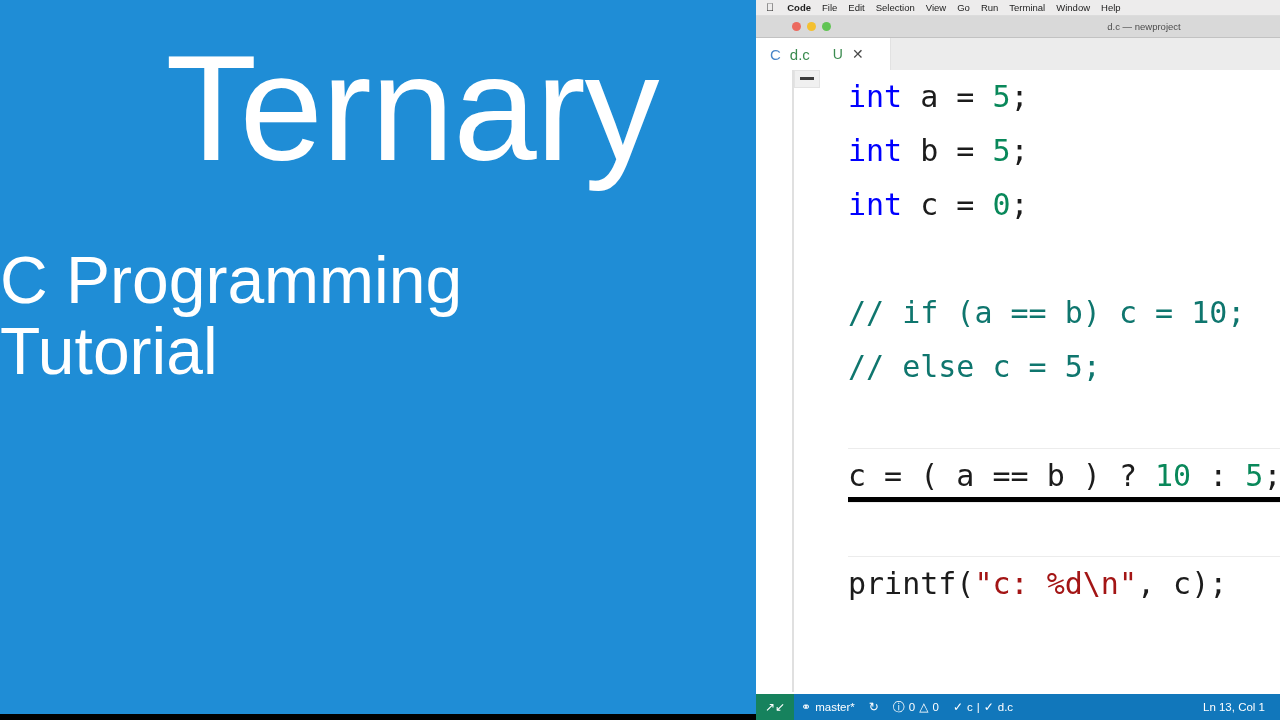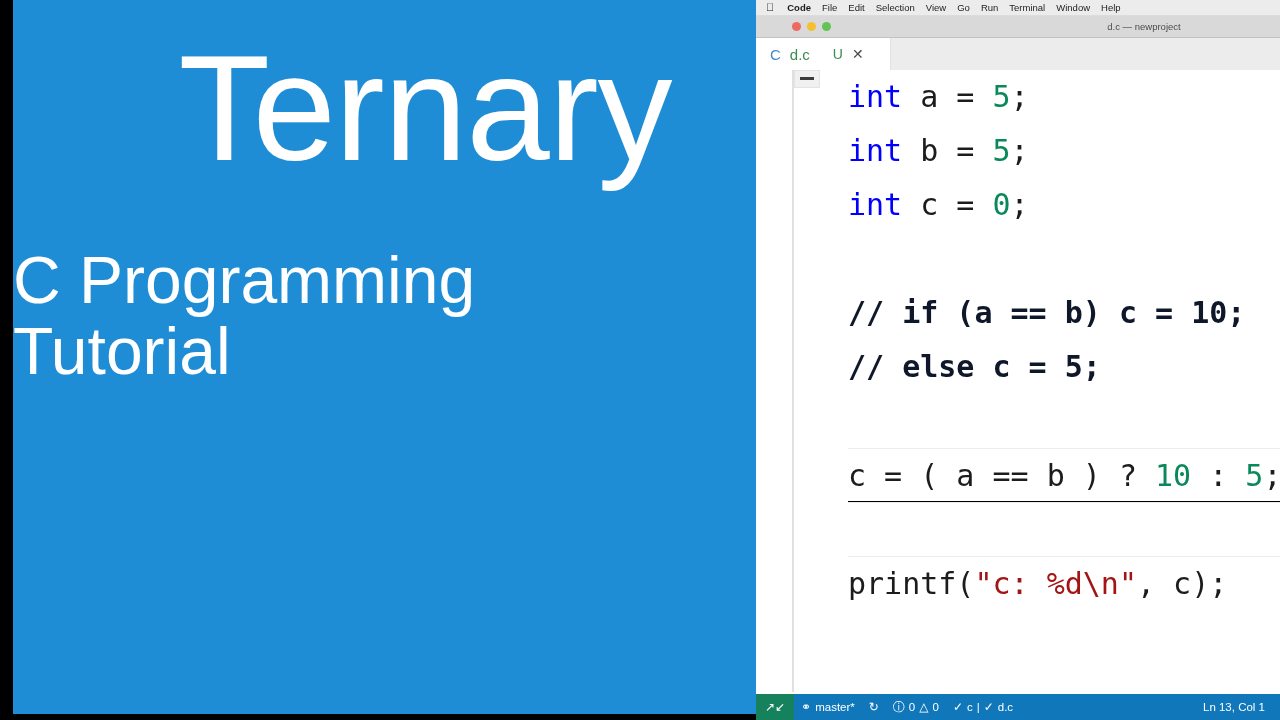--- a/index.html
+++ b/index.html
@@ -19,21 +19,20 @@
   #title-panel {
     position: absolute;
     left: 0; top: 0;
     width: 824px; height: 720px;
     background: #1f8dd6;
     display: flex;
     flex-direction: column;
     align-items: center;
     justify-content: flex-start;
     overflow: hidden;
-    margin-left: 13px;
   }
   #title-block {
     margin-top: 34px;
     width: 100%;
     text-align: center;
     color: #ffffff;
     font-family: "Liberation Sans", sans-serif;
     font-weight: 400;
     line-height: 0.99;
     letter-spacing: -1px;
@@ -206,27 +205,27 @@
     white-space: pre;
     color: #1c1c1c;
   }
   .code-line {
     height: 54px;
     white-space: pre;
     position: relative;
   }
   .tok-kw      { color: #0000ff; }
   .tok-num     { color: #09885a; }
-  .tok-comment { color: #0f172a; font-weight: bold; }
+  .tok-comment { color: #0f766e; }
   .tok-str     { color: #a31515; }
   .tok-plain   { color: #1c1c1c; }
 
   .line-active {
     border-top: 1px solid #ececec;
-    border-bottom: 1px solid #000000;
+    border-bottom: 5px solid #000000;
     box-sizing: border-box;
   }
   .line-sep-top {
     border-top: 1px solid #ececec;
     box-sizing: border-box;
   }
 
   
   #statusbar {
     position: absolute;

